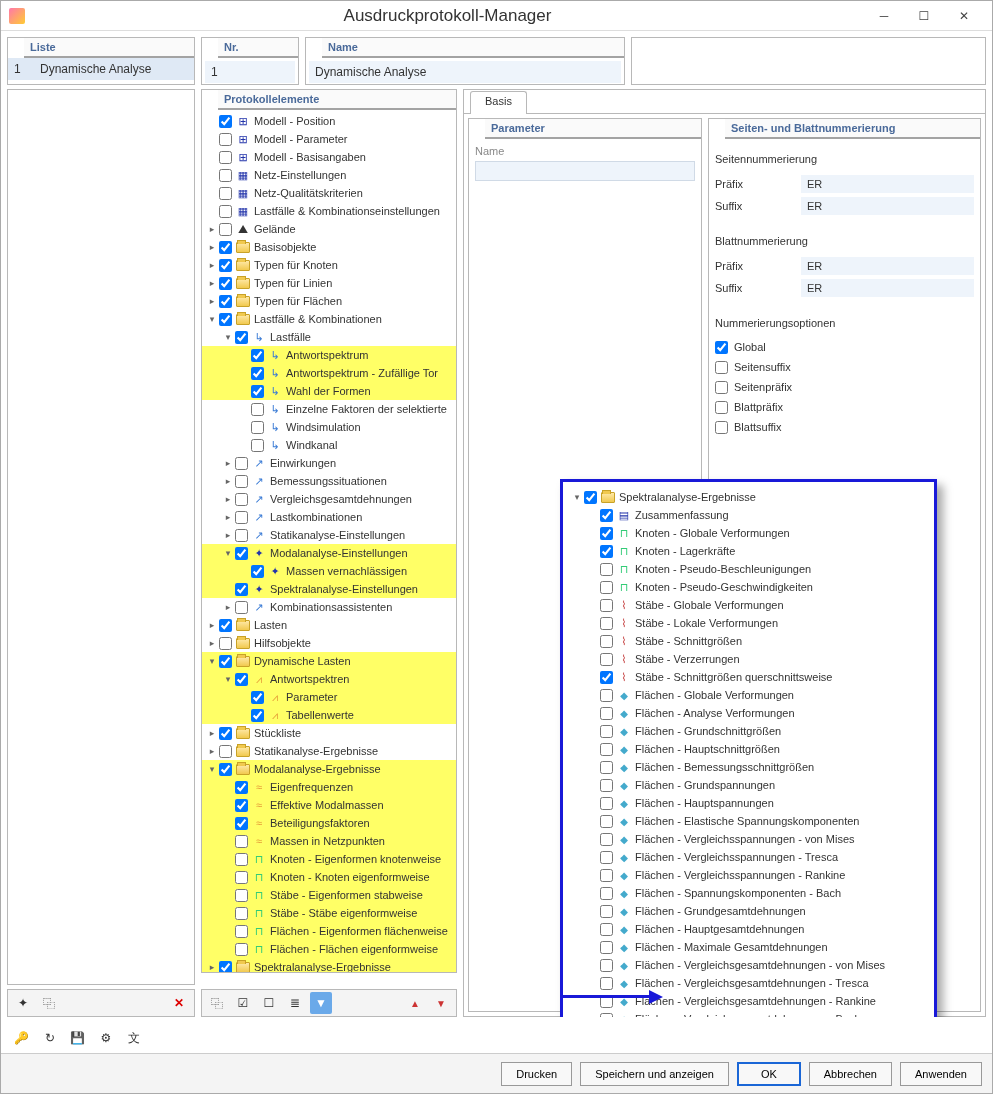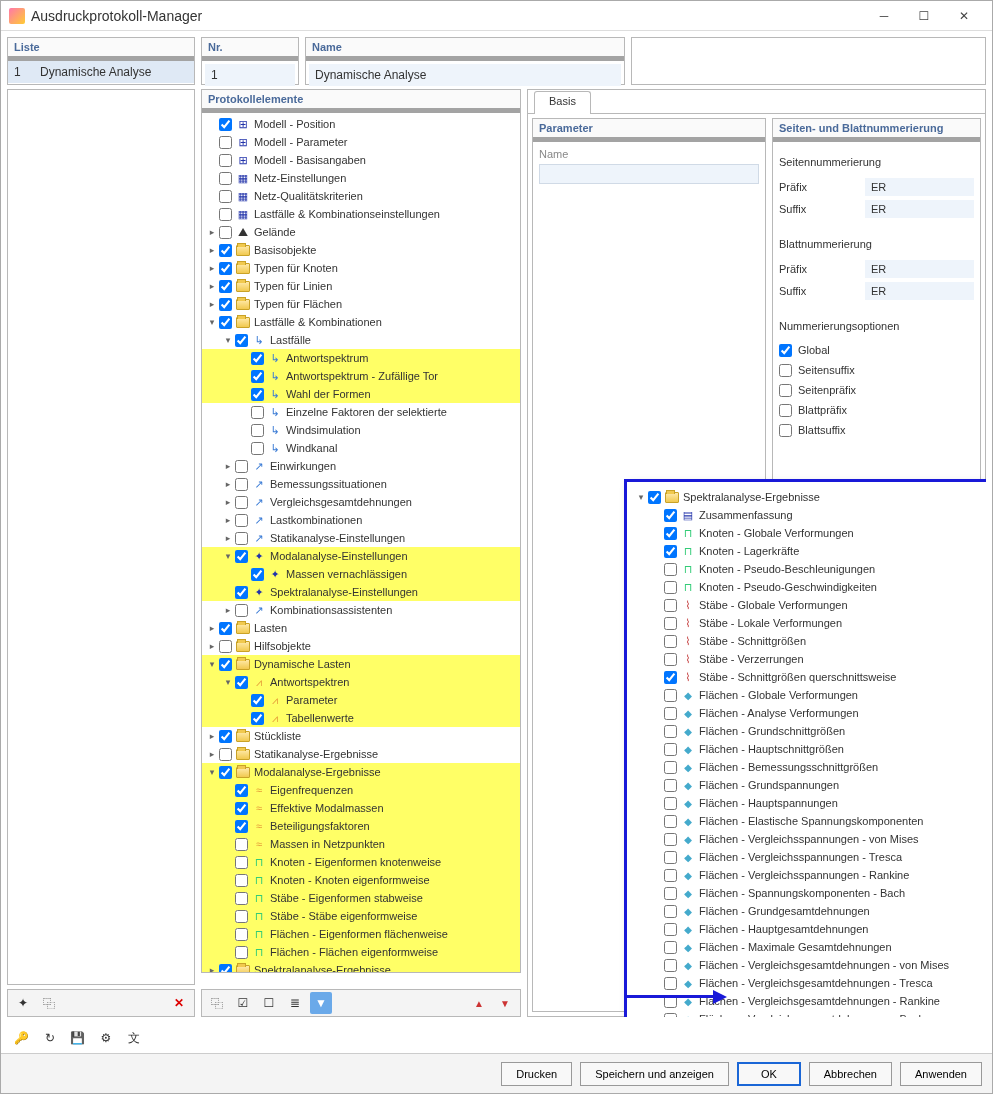--- a/index.html
+++ b/index.html
@@ -1,34 +1,34 @@
 <!DOCTYPE html>
 <html><head>
 <meta charset="utf-8">
 <style>
 * { box-sizing: border-box; margin: 0; padding: 0; }
 body { font-family: "Segoe UI", Tahoma, sans-serif; font-size: 12px; background: #fff; color: #333; width: 993px; height: 1094px; overflow: hidden; border: 1px solid #aaa; display: flex; flex-direction: column; }
 .titlebar { height: 30px; display: flex; align-items: center; padding: 0 8px; border-bottom: 1px solid #ddd; background: #fff; }
 .titlebar .app-icon { width: 16px; height: 16px; margin-right: 6px; background: linear-gradient(135deg,#f7a,#fc3); border-radius: 2px; }
-.titlebar .title { flex: 1; font-size: 14px; }
+.titlebar .title { flex: 1; font-size: 17px; text-align: center; }
 .winbtn { width: 40px; height: 28px; display: flex; align-items: center; justify-content: center; color: #444; cursor: pointer; }
 .content { flex: 1; display: flex; flex-direction: column; padding: 6px; gap: 4px; overflow: hidden; }
 .row1 { display: flex; gap: 6px; height: 48px; }
 .panel { border: 1px solid #b8b8b8; background: #fff; position: relative; }
-.panel-head { font-weight: bold; color: #4a6a9a; padding: 3px 6px; font-size: 11px; border-bottom: 5px solid #a3a3a3; background: #fafafa; }
+.panel-head { font-weight: bold; color: #4a6a9a; padding: 3px 6px; font-size: 11px; border-bottom: 2px solid #a3a3a3; background: #fafafa; margin-left: 16px; }
 .left-col { width: 188px; display: flex; flex-direction: column; gap: 4px; }
 .liste-panel { flex: 1; }
 .liste-row { padding: 4px 6px; background: #dfe9f5; display: flex; gap: 14px; }
 .liste-num { width: 12px; }
 .nr-panel { width: 98px; }
 .name-panel { flex: 1; max-width: 320px; }
 .right-spacer { flex: 1; }
 .field-val { padding: 4px 6px; background: #eef4fb; margin: 3px; }
 .row2 { flex: 1; display: flex; gap: 6px; overflow: hidden; }
-.mid-col { width: 320px; display: flex; flex-direction: column; gap: 16px; }
+.mid-col { width: 256px; display: flex; flex-direction: column; gap: 16px; }
 .tree-panel { flex: 1; overflow: auto; }
 .tree { padding: 2px 0; }
 .tree-item { display: flex; align-items: center; height: 18px; padding-right: 4px; white-space: nowrap; }
 .tree-item .chev { width: 12px; text-align: center; color: #666; cursor: pointer; font-size: 9px; }
 .tree-item .chev.empty { visibility: hidden; }
 .tree-item input[type=checkbox] { width: 13px; height: 13px; margin: 0 3px 0 1px; }
 .tree-item .icn { width: 16px; height: 14px; margin-right: 3px; display: inline-flex; align-items: center; justify-content: center; }
 .tree-item .lbl { font-size: 11px; }
 .hl { background: #ffff66; }
 .folder { background: linear-gradient(#ffe9a8,#f1c94f); border: 1px solid #c9a227; border-radius: 1px; width: 14px; height: 11px; position: relative; }

